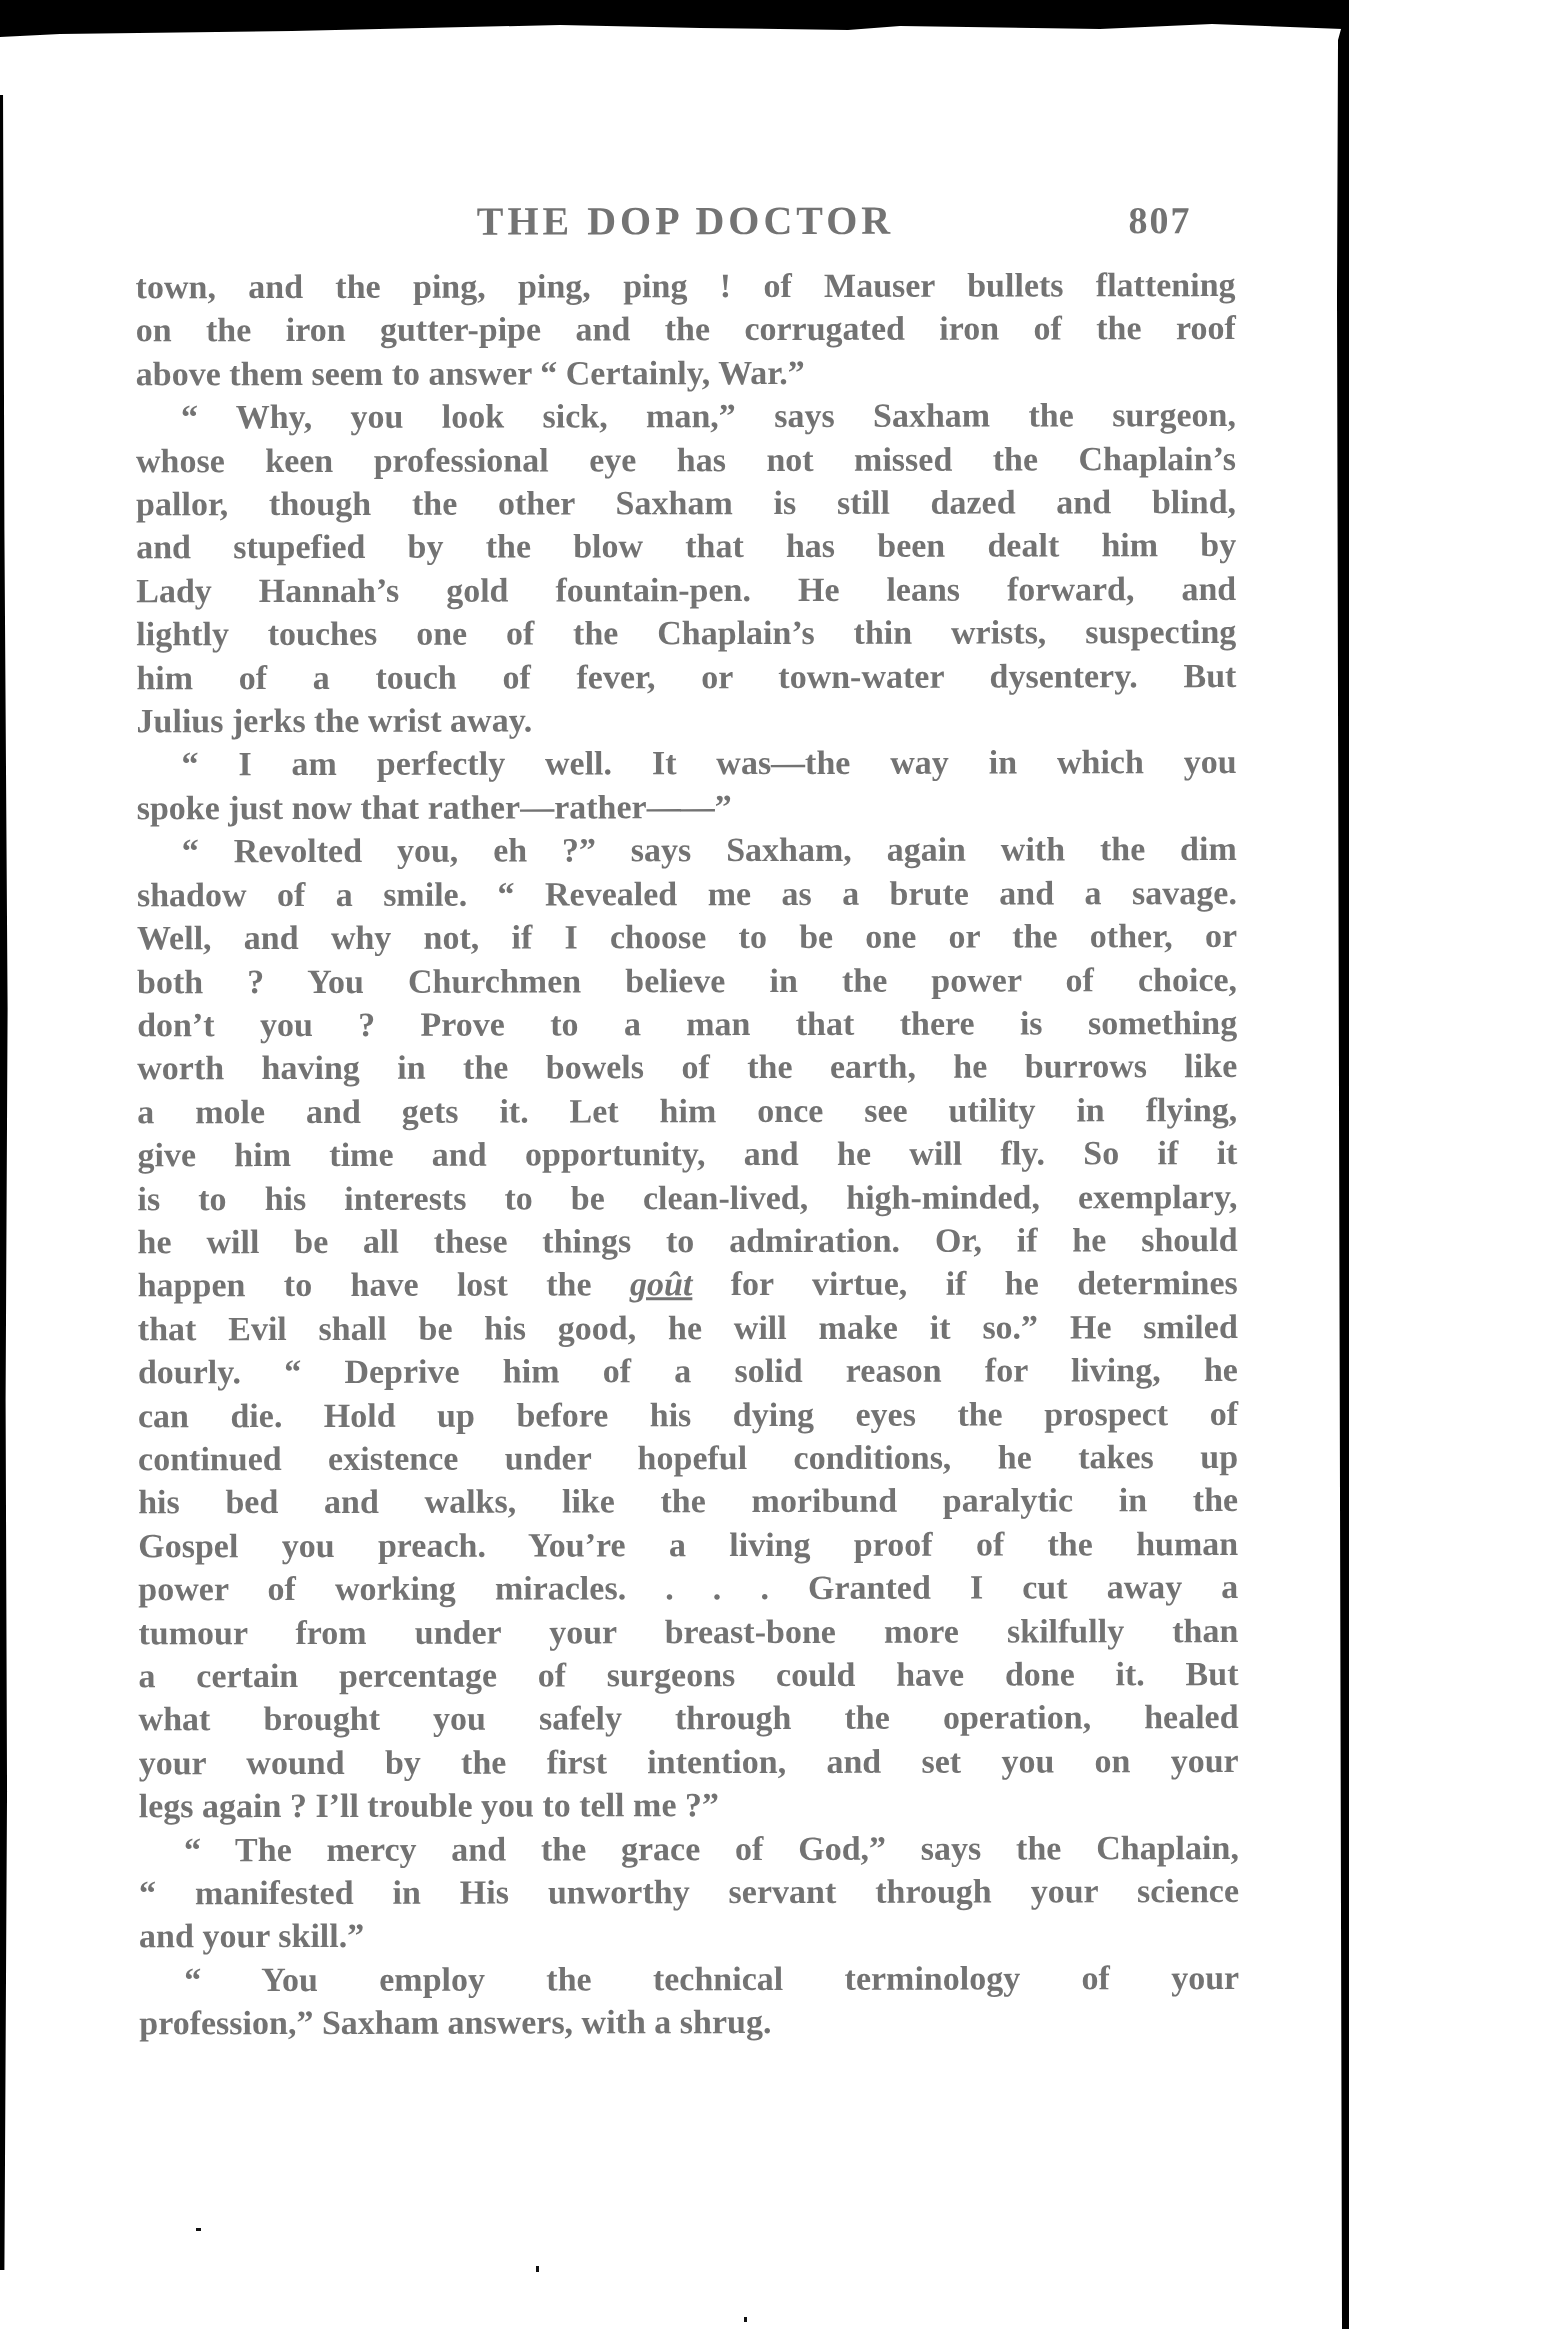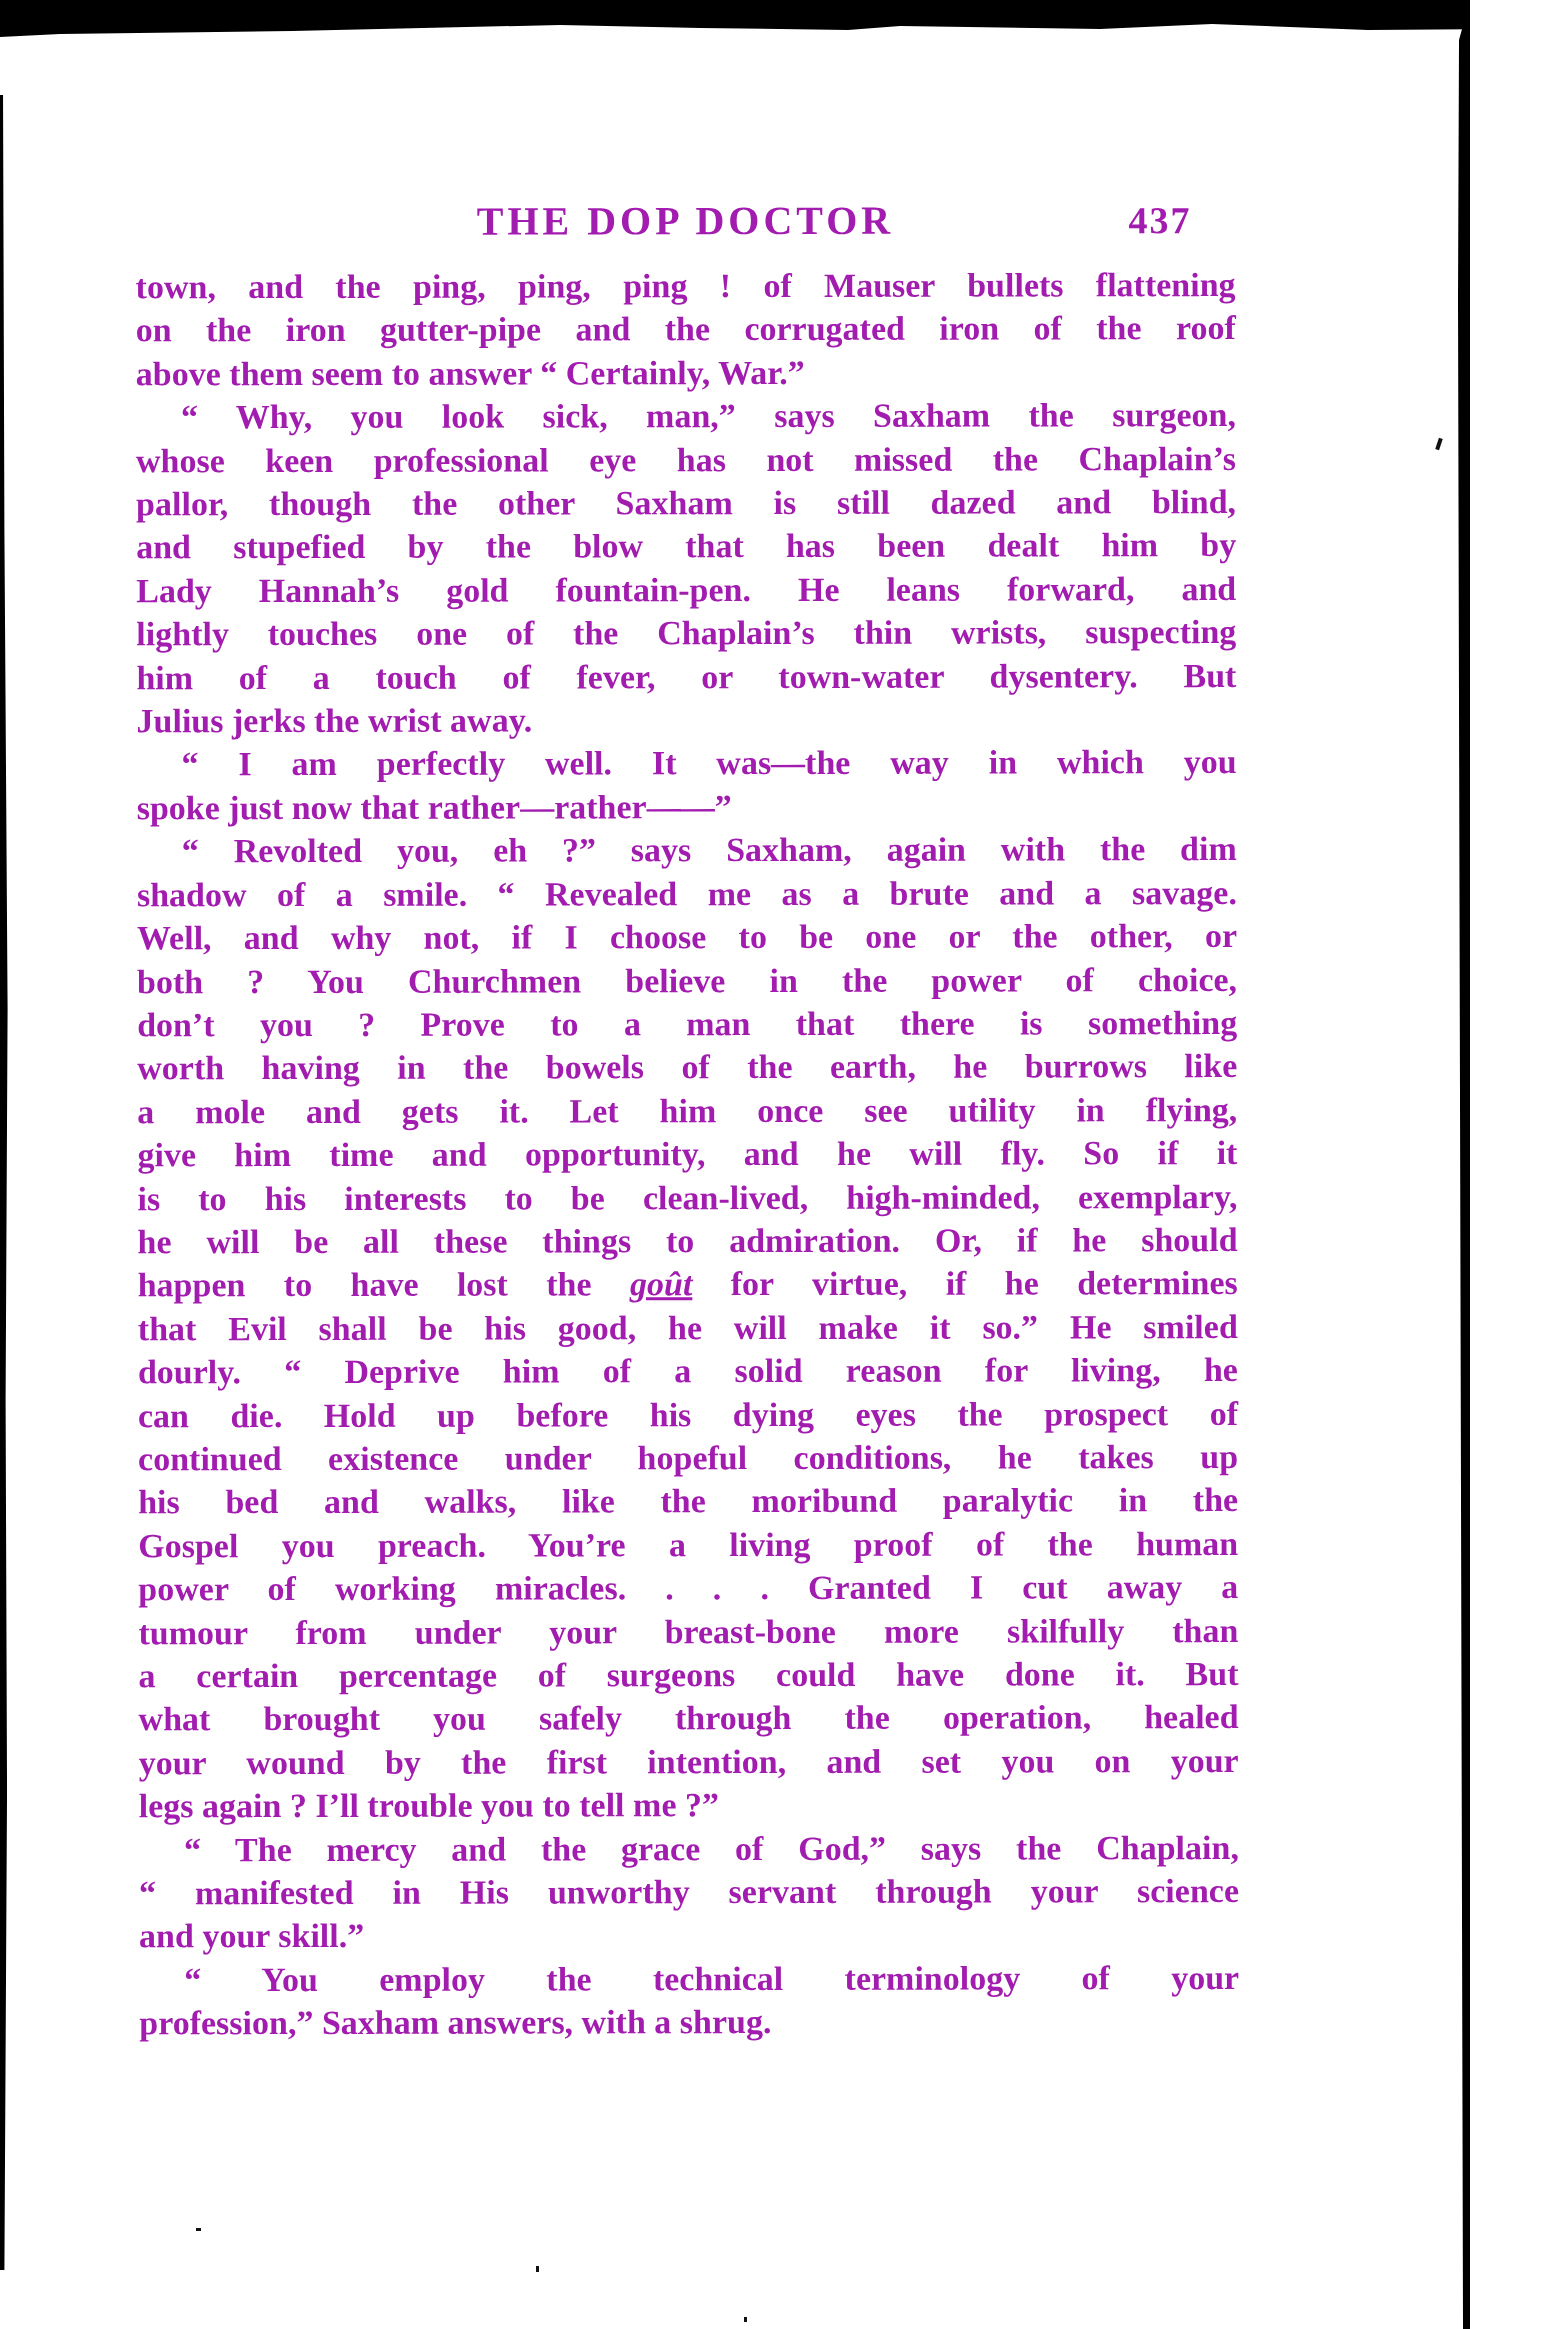--- a/index.html
+++ b/index.html
@@ -1,22 +1,22 @@
 <!DOCTYPE html>
 <html><head>
 <meta charset="utf-8">
 <style>
   html, body { margin:0; padding:0; background:#ffffff; }
   .page {
     position:relative;
-    width:1470px; height:2329px;
+    width:1349px; height:2329px;
     background:#ffffff;
     overflow:hidden;
     font-family:"Liberation Serif","DejaVu Serif",serif;
-    color:#a21caf;
+    color:#737373;
   }
   
   .top-bar {
     position:absolute; left:0; top:0; width:1557px; height:60px;
     background:#000;
     clip-path:polygon(0 0,1557px 0,1557px 46px,1504px 48px,1492px 29px,1368px 30px,1212px 24px,1100px 29px,900px 26px,848px 30px,700px 28px,560px 25px,292px 31px,60px 34px,0 37px);
   }
   .right-edge {
     position:absolute; right:0; top:0; width:13px; height:2329px;
     background:#000;
@@ -63,21 +63,21 @@
   <div class="speck" style="left:1523px;top:1443px;width:3px;height:8px;"></div>
   <div class="speck" style="left:1504px;top:1950px;width:4px;height:4px;"></div>
   <div class="speck" style="left:1500px;top:2070px;width:5px;height:4px;"></div>
   <div class="speck" style="left:1507px;top:2103px;width:4px;height:6px;"></div>
   <div class="speck" style="left:196px;top:2228px;width:5px;height:3px;"></div>
   <div class="speck" style="left:536px;top:2266px;width:3px;height:6px;"></div>
   <div class="speck" style="left:744px;top:2317px;width:3px;height:5px;"></div>
 
   <div class="content">
     <div class="running-title">THE DOP DOCTOR</div>
-    <div class="page-number">437</div>
+    <div class="page-number">807</div>
     <div class="text-block">
         <div class="line">town, and the ping, ping, ping ! of Mauser bullets flattening</div>
         <div class="line">on the iron gutter-pipe and the corrugated iron of the roof</div>
         <div class="line end">above them seem to answer “ Certainly, War.”</div>
         <div class="line indent">“ Why, you look sick, man,” says Saxham the surgeon,</div>
         <div class="line">whose keen professional eye has not missed the Chaplain’s</div>
         <div class="line">pallor, though the other Saxham is still dazed and blind,</div>
         <div class="line">and stupefied by the blow that has been dealt him by</div>
         <div class="line">Lady Hannah’s gold fountain-pen.  He leans forward, and</div>
         <div class="line">lightly touches one of the Chaplain’s thin wrists, suspecting</div>

